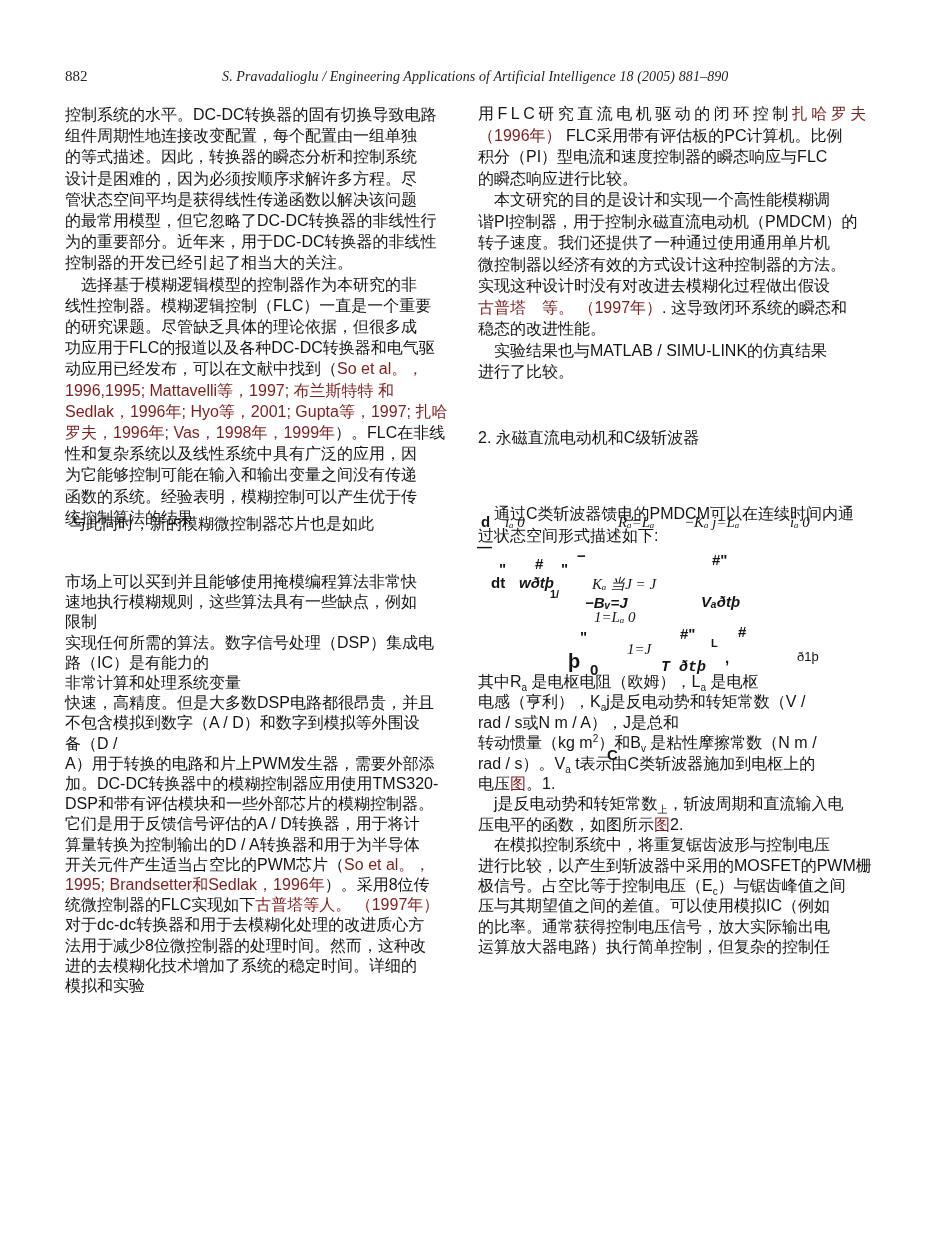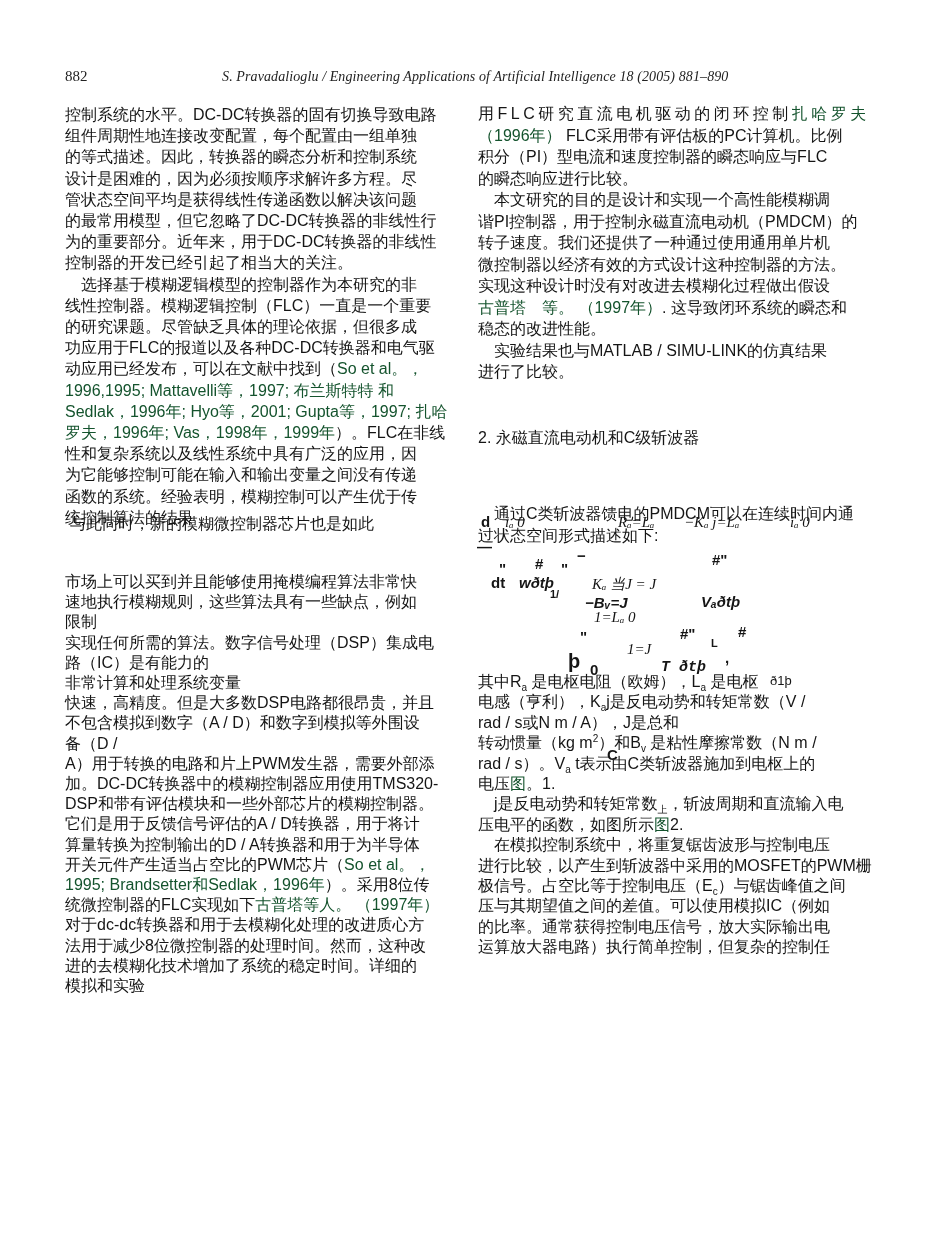--- a/index.html
+++ b/index.html
@@ -7,21 +7,21 @@
         font-family:"Liberation Sans",sans-serif;color:#151515;}
   .header{position:absolute;top:68px;left:65px;width:798px;display:flex;align-items:baseline;}
   .page-num{font-family:"Liberation Serif",serif;font-size:15px;color:#222;}
   .journal-title{flex:1;text-align:center;font-family:"Liberation Serif",serif;
                  font-style:italic;font-size:14px;color:#222;letter-spacing:0.1px;}
   .col{position:absolute;top:0;width:390px;height:100%;}
   .col-left{left:65px;}
   .col-right{left:478px;}
   .block{position:absolute;width:100%;font-size:16px;}
   .line{white-space:nowrap;}
-  .link{color:#14532d;}
+  .link{color:#7f1d1d;}
   .sp{letter-spacing:3.5px;}
   sub{font-size:10px;line-height:0;}
   sup{font-size:10px;line-height:0;}
   
   .eq{position:absolute;white-space:pre;color:#151515;}
   .bs{font-weight:bold;font-size:15px;}
   .bi{font-weight:bold;font-style:italic;font-size:15px;}
   .bs-small{font-weight:bold;font-size:11px;}
   .bs-big{font-weight:bold;font-size:20px;}
   .si{font-family:"Liberation Serif",serif;font-style:italic;font-size:15px;}
@@ -148,16 +148,16 @@
       <span class="eq si" style="left: 594px; top: 609px;">1=Lₐ 0</span>
       <span class="eq bs" style="left: 580px; top: 628px;">"</span>
       <span class="eq bs" style="left: 680px; top: 625px;">#"</span>
       <span class="eq bs-small" style="left: 711px; top: 637px;">L</span>
       <span class="eq bs" style="left: 738px; top: 623px;">#</span>
       <span class="eq bs-big" style="left: 568px; top: 650px;">þ</span>
       <span class="eq bs" style="left: 590px; top: 661px;">0</span>
       <span class="eq si" style="left: 627px; top: 641px;">1=J</span>
       <span class="eq bi" style="left: 661px; top: 659px; font-family: Liberation Mono, monospace;">T ðtþ</span>
       <span class="eq bs" style="left: 725px; top: 649px;">,</span>
-      <span class="eq sans-small" style="left: 770px; top: 649px; margin-top: 24px;">ð1þ</span>
+      <span class="eq sans-small" style="left: 797px; top: 649px;">ð1þ</span>
       <span class="eq bs" style="left: 607px; top: 746px;">C</span>
     </div>
 </div>
 
 </body></html>

